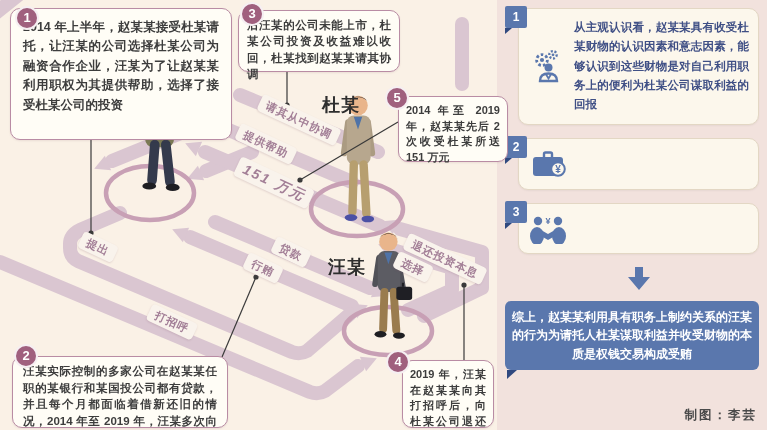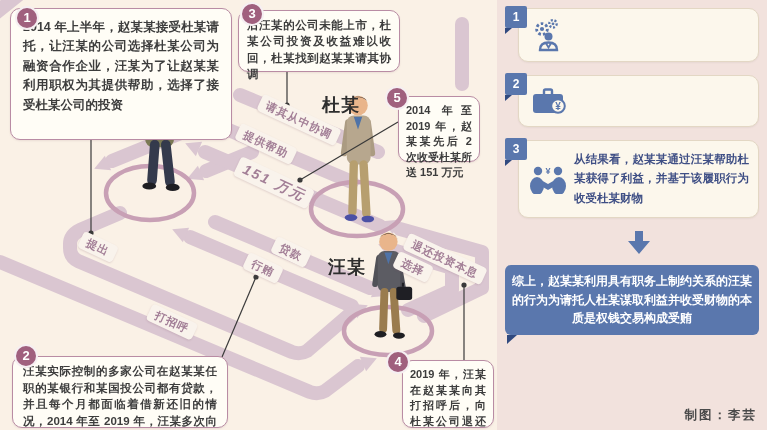--- a/index.html
+++ b/index.html
@@ -170,40 +170,41 @@
 
     <div class="fbox" style="left:12px;top:356px;width:216px;height:72px;padding:6px 10px;font-size:11.5px;line-height:1.45">汪某实际控制的多家公司在赵某某任职的某银行和某国投公司都有贷款，并且每个月都面临着借新还旧的情况，2014 年至 2019 年，汪某多次向赵某某行贿</div>
     <div class="fnum" style="left:14px;top:344px">2</div>
 
     <div class="fbox" style="left:238px;top:10px;width:162px;height:62px;padding:6px 8px;font-size:11.5px;line-height:1.42">后汪某的公司未能上市，杜某公司投资及收益难以收回，杜某找到赵某某请其协调</div>
     <div class="fnum" style="left:240px;top:2px">3</div>
 
     <div class="fbox" style="left:402px;top:360px;width:92px;height:68px;padding:6px 7px;font-size:11px;line-height:1.42">2019 年，汪某在赵某某向其打招呼后，向杜某公司退还了投资本息等</div>
     <div class="fnum" style="left:386px;top:350px">4</div>
 
-    <div class="fbox" style="left:398px;top:96px;width:82px;height:66px;padding:6px 7px;font-size:11px;line-height:1.42">2014 年至 2019 年，赵某某先后 2 次收受杜某所送 151 万元</div>
+    <div class="fbox" style="left:398px;top:96px;width:110px;height:66px;padding:6px 7px;font-size:11px;line-height:1.42">2014 年至 2019 年，赵某某先后 2 次收受杜某所送 151 万元</div>
     <div class="fnum" style="left:385px;top:86px">5</div>
   </div>
 
   <div id="panel">
 
     <div class="pitem">
       <div class="ptag">1</div>
       <div class="pbox">
         <div class="picon">
           <svg width="38" height="34" viewBox="0 0 36 34">
             <circle cx="12" cy="11" r="5.4" fill="none" stroke="#5a77ad" stroke-width="2.8" stroke-dasharray="2.6 2.1"></circle>
             <circle cx="12" cy="11" r="2.1" fill="#5a77ad"></circle>
             <circle cx="23" cy="5.8" r="3.7" fill="none" stroke="#5a77ad" stroke-width="2.3" stroke-dasharray="2 1.7"></circle>
             <circle cx="23" cy="5.8" r="1.4" fill="#5a77ad"></circle>
             <circle cx="18.5" cy="18.5" r="4" fill="#5a77ad"></circle>
             <path d="M10,32 Q10,24.5 18.5,24.5 Q27,24.5 27,32 Z" fill="none" stroke="#5a77ad" stroke-width="2.4"></path>
             <path d="M15.8,25 L18.5,29.5 L21.2,25" fill="none" stroke="#5a77ad" stroke-width="1.8"></path>
           </svg>
         </div>
+        <div class="ptext">从主观认识看，赵某某具有收受杜某财物的认识因素和意志因素，能够认识到这些财物是对自己利用职务上的便利为杜某公司谋取利益的回报</div>
       </div>
     </div>
 
     <div class="pitem">
       <div class="ptag">2</div>
       <div class="pbox">
         <div class="picon">
           <svg width="40" height="32" viewBox="0 0 40 32">
             <path d="M16,9 V6 Q16,4.5 17.5,4.5 H22.5 Q24,4.5 24,6 V9" fill="none" stroke="#5a77ad" stroke-width="2.4"></path>
             <rect x="5" y="9" width="30" height="19" rx="3" fill="#5a77ad"></rect>
@@ -220,21 +221,20 @@
         <div class="picon">
           <svg width="42" height="31" viewBox="0 0 42 31">
             <circle cx="11" cy="8" r="4.2" fill="#5a77ad"></circle>
             <circle cx="31" cy="8" r="4.2" fill="#5a77ad"></circle>
             <ellipse cx="10" cy="23" rx="7" ry="9" fill="#5a77ad"></ellipse>
             <ellipse cx="32" cy="23" rx="7" ry="9" fill="#5a77ad"></ellipse>
             <polygon points="14,17 21,21 28,17 28,23 21,27 14,23" fill="#5a77ad"></polygon>
             <text x="21" y="11" text-anchor="middle" font-size="9" font-weight="bold" fill="#5a77ad">¥</text>
           </svg>
         </div>
-        <div class="ptext">从结果看，赵某某通过汪某帮助杜某获得了利益，并基于该履职行为收受杜某财物</div>
       </div>
     </div>
 
     <div class="parrow">
       <svg width="30" height="24" viewBox="0 0 30 24">
         <polygon points="4,10 11,10 11,0 19,0 19,10 26,10 15,23" fill="#5a77ad"></polygon>
       </svg>
     </div>
 
     <div class="psummary">综上，赵某某利用具有职务上制约关系的汪某的行为为请托人杜某谋取利益并收受财物的本质是权钱交易构成受贿</div>

